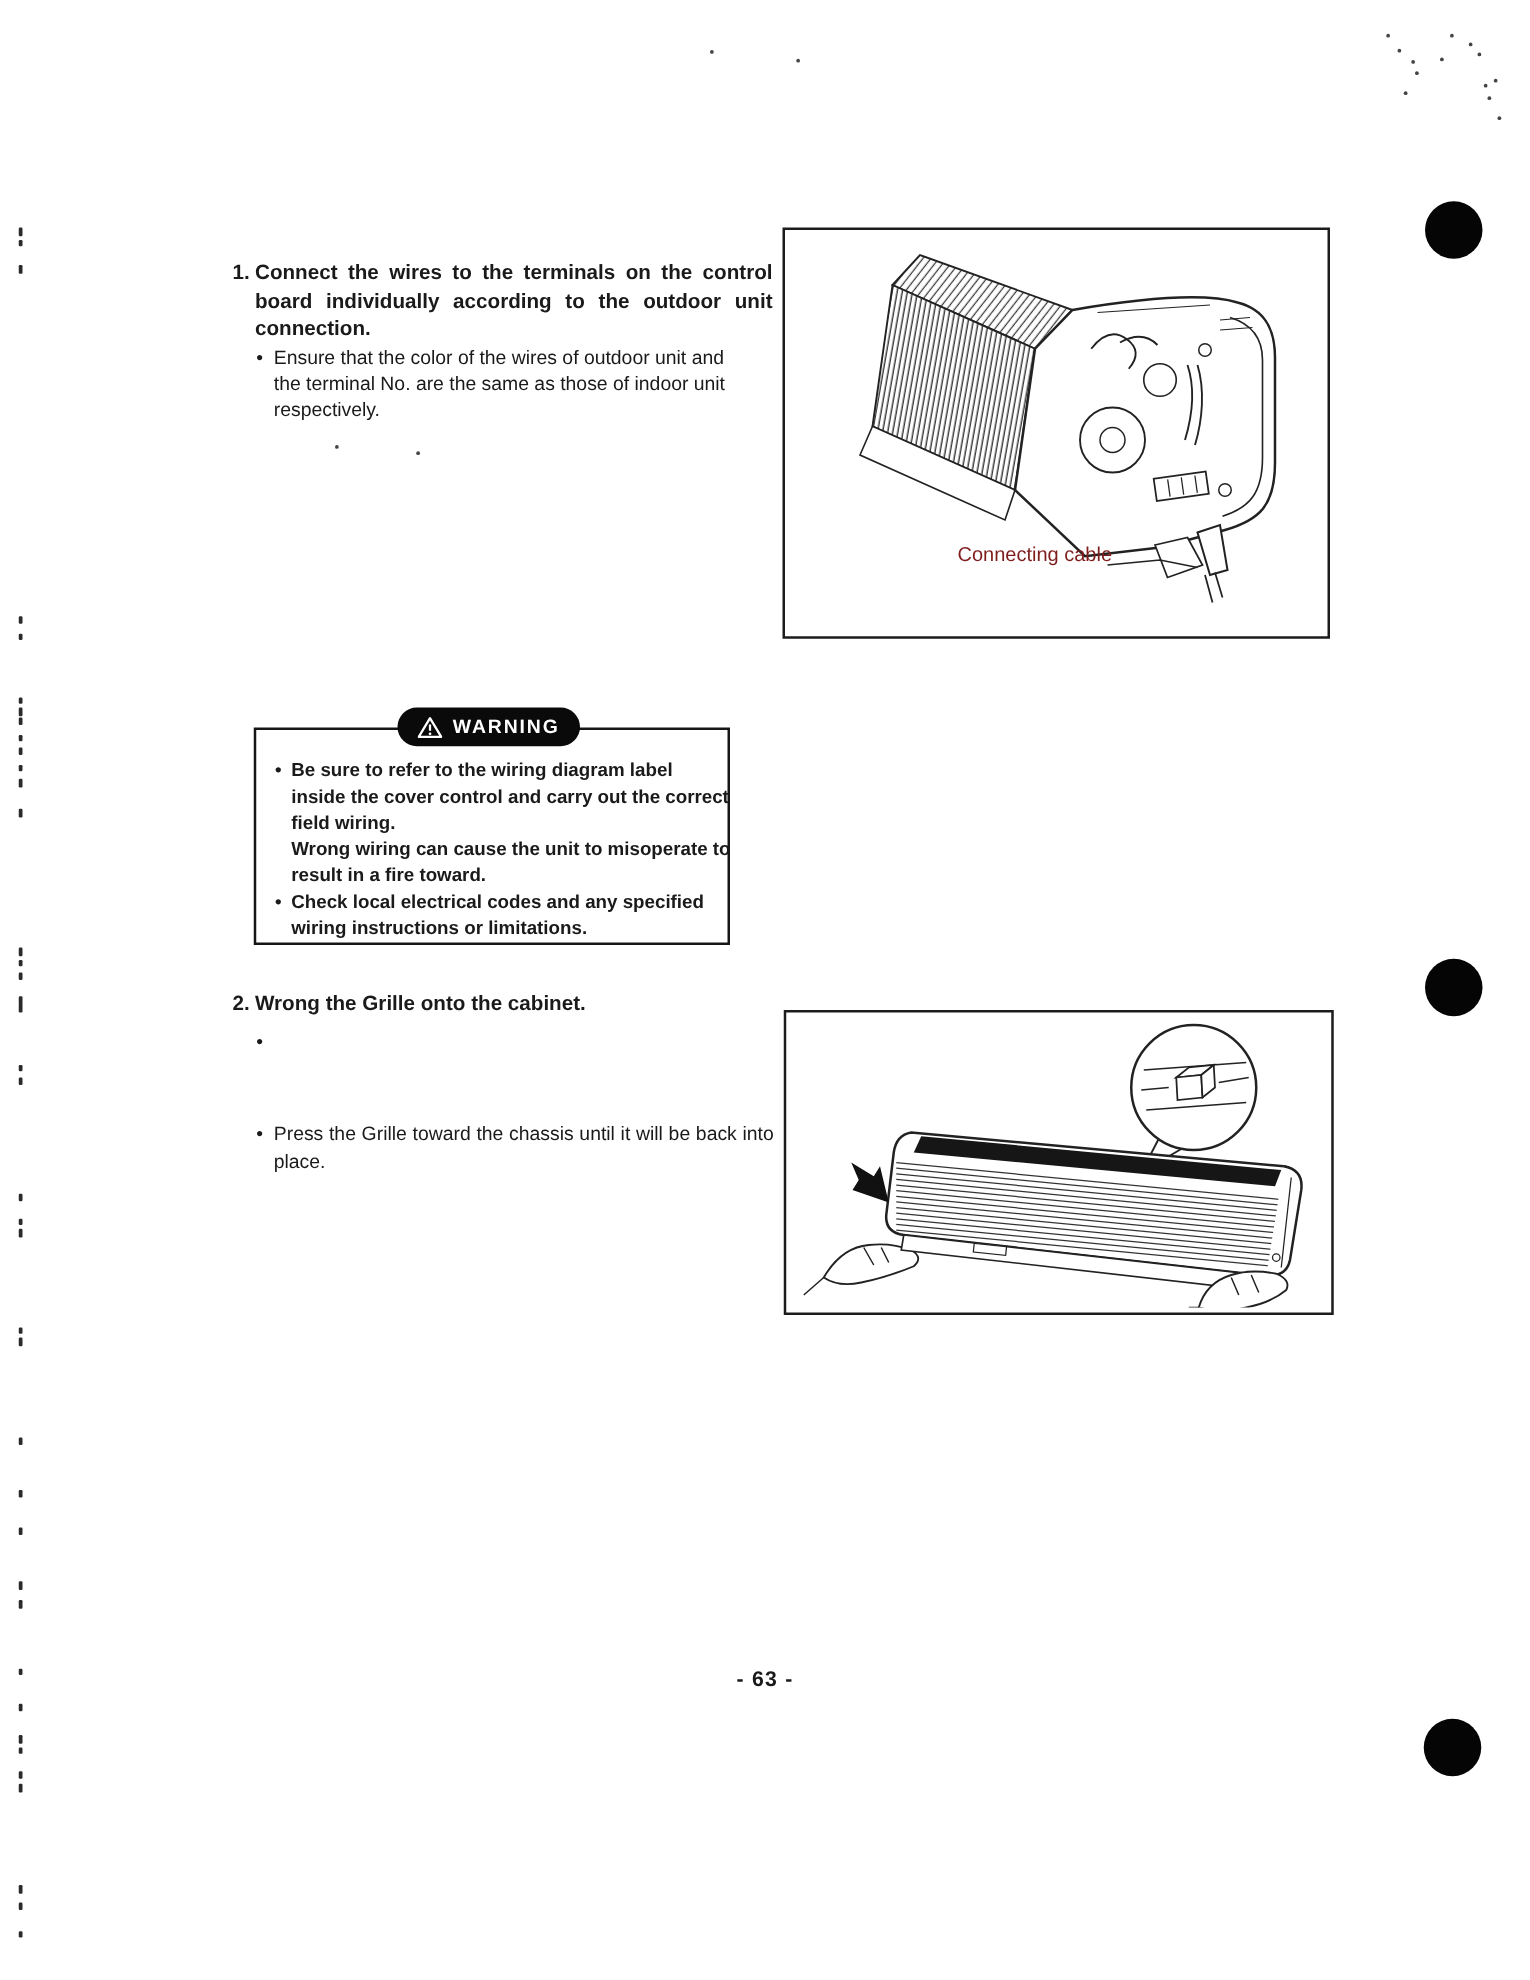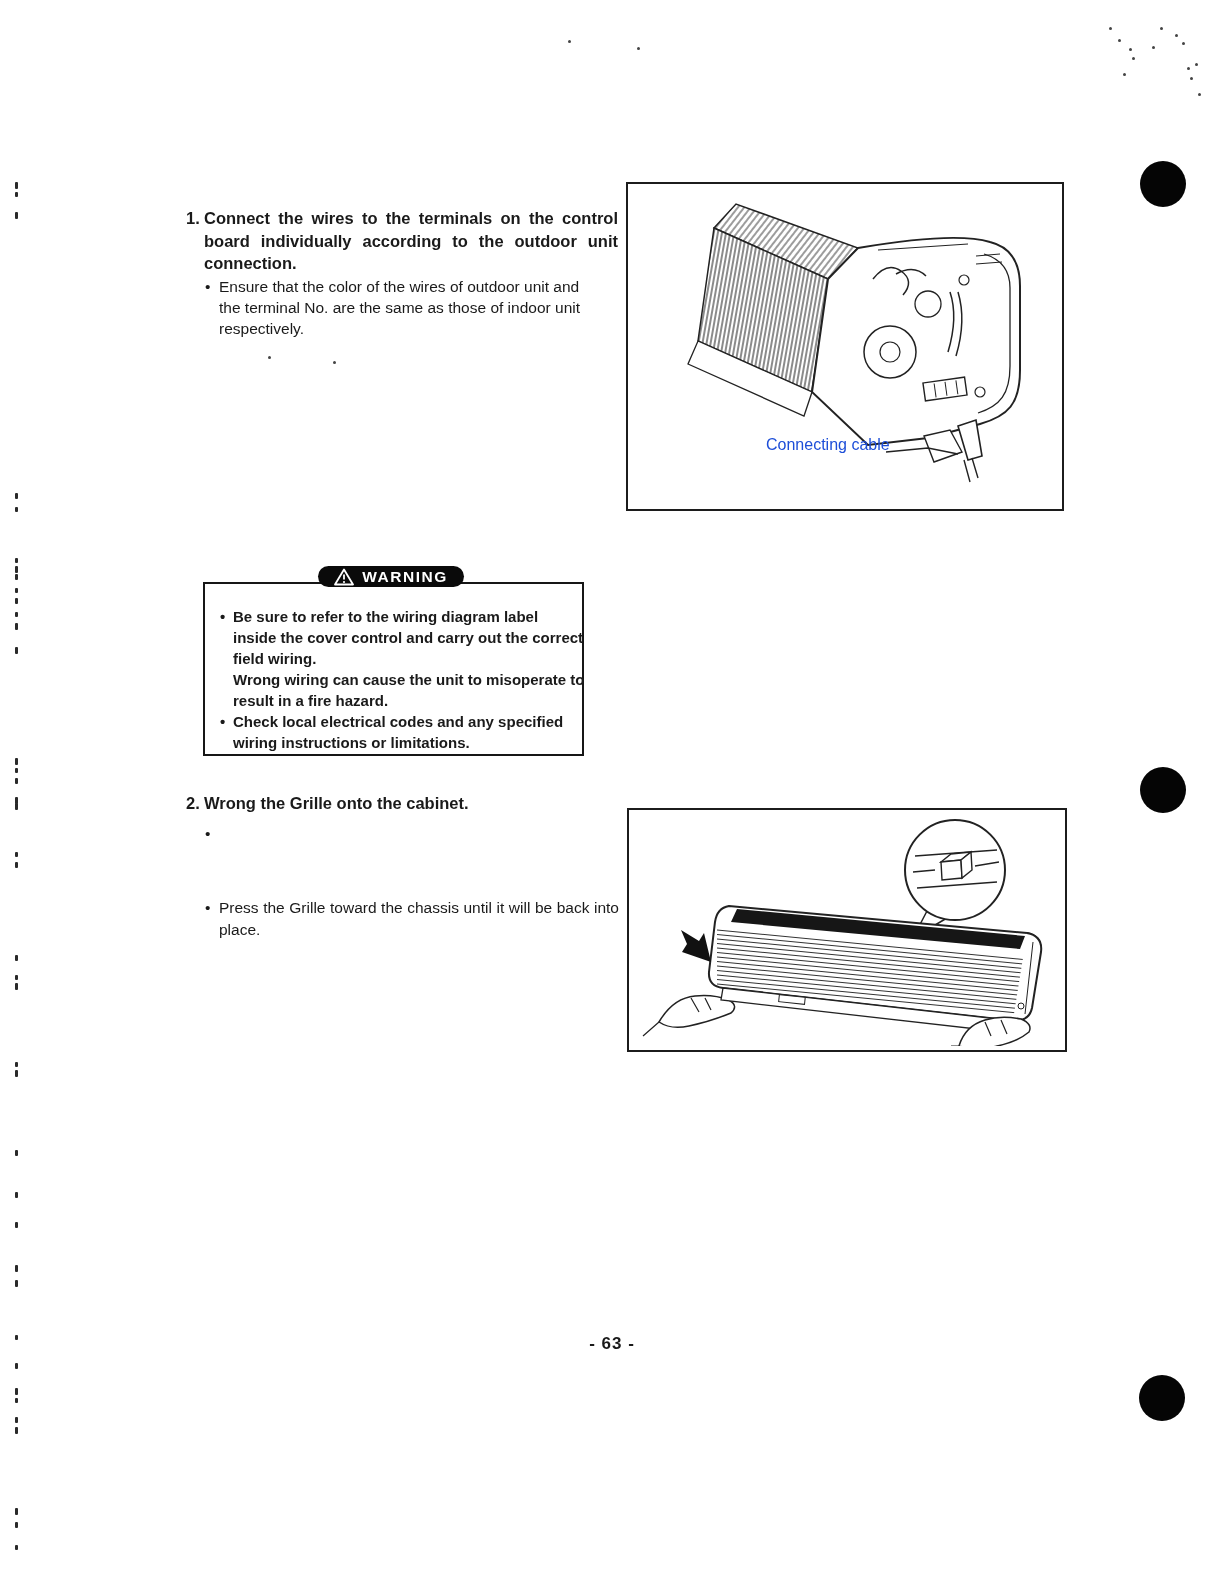--- a/index.html
+++ b/index.html
@@ -34,28 +34,28 @@
   #step2-bullet1{left:205px;top:823px;width:400px;text-align:justify;line-height:21.5px;}
   #step2-bullet2{left:205px;top:897px;width:400px;text-align:justify;line-height:21.5px;}
   .figure{
     border:2px solid #1c1c1c;background:#fff;
   }
   #figure1{left:626px;top:182px;width:434px;height:325px;}
   #figure2{left:627px;top:808px;width:436px;height:240px;}
   .fig-svg{position:absolute;left:0;top:0;}
   #figure1-caption{
     position:absolute;left:138px;top:252px;
-    font-size:16px;color:#1d4ed8;white-space:nowrap;
+    font-size:16px;color:#7f1d1d;white-space:nowrap;
   }
   #warning-box{
     left:203px;top:582px;width:377px;height:170px;
     border:2px solid #161616;background:#fff;
   }
   #warning-pill{
-    left:318px;top:566px;width:146px;height:21px;
+    left:318px;top:566px;width:146px;height:31px;
     background:#0a0a0a;border-radius:16px;
     display:flex;align-items:center;justify-content:center;gap:8px;
     z-index:3;
   }
   #warning-pill .wlabel{
     color:#fff;font-size:15.5px;font-weight:700;letter-spacing:1.5px;
   }
   .warn-item{
     position:relative;
     font-size:15px;font-weight:700;line-height:21px;
@@ -144,21 +144,21 @@
     </svg>
     <span id="figure1-caption">Connecting cable</span>
   </div>
 
   <div class="abs" id="warning-box">
     <div id="warning-text">
       <div class="warn-item">
         <span class="marker">•</span><span>Be sure to refer to the wiring diagram label inside the cover control and carry out the correct field wiring.</span>
       </div>
       <div class="warn-item">
-        <span class="marker"></span><span>Wrong wiring can cause the unit to misoperate to result in a fire hazard.</span>
+        <span class="marker"></span><span>Wrong wiring can cause the unit to misoperate to result in a fire toward.</span>
       </div>
       <div class="warn-item">
         <span class="marker">•</span><span>Check local electrical codes and any specified wiring instructions or limitations.</span>
       </div>
     </div>
   </div>
   <div class="abs" id="warning-pill">
     <svg width="20" height="18" viewBox="0 0 20 18">
       <polygon points="10,1.5 19,16.5 1,16.5" fill="none" stroke="#ffffff" stroke-width="1.8" stroke-linejoin="round"></polygon>
       <line x1="10" y1="6.5" x2="10" y2="11.5" stroke="#ffffff" stroke-width="1.8"></line>

